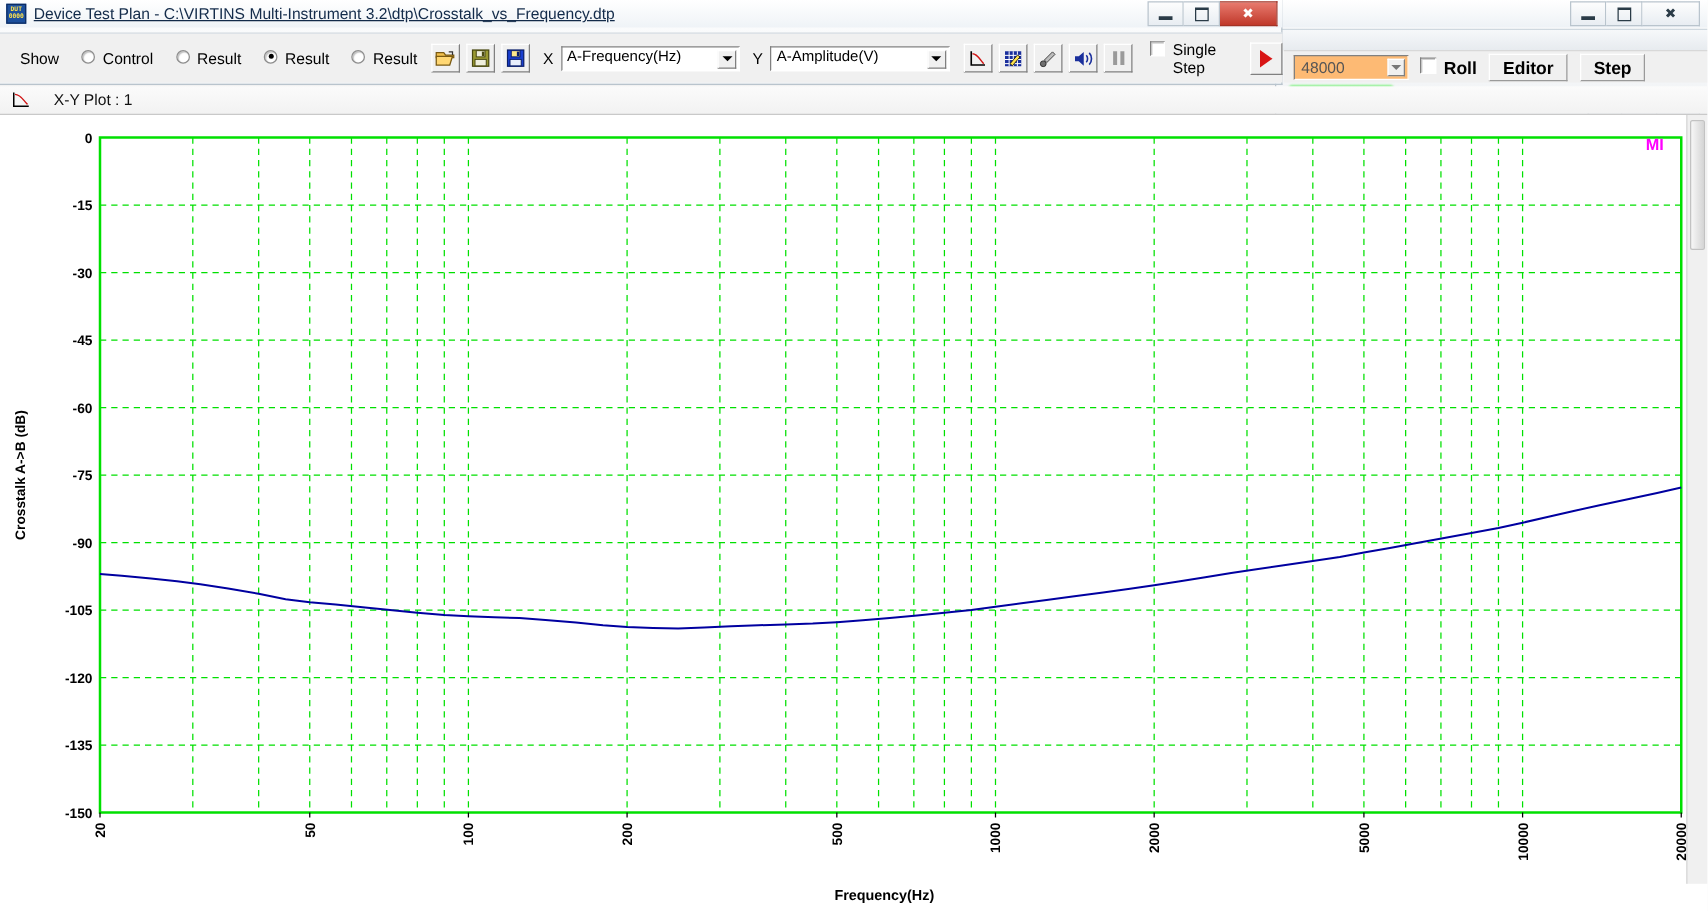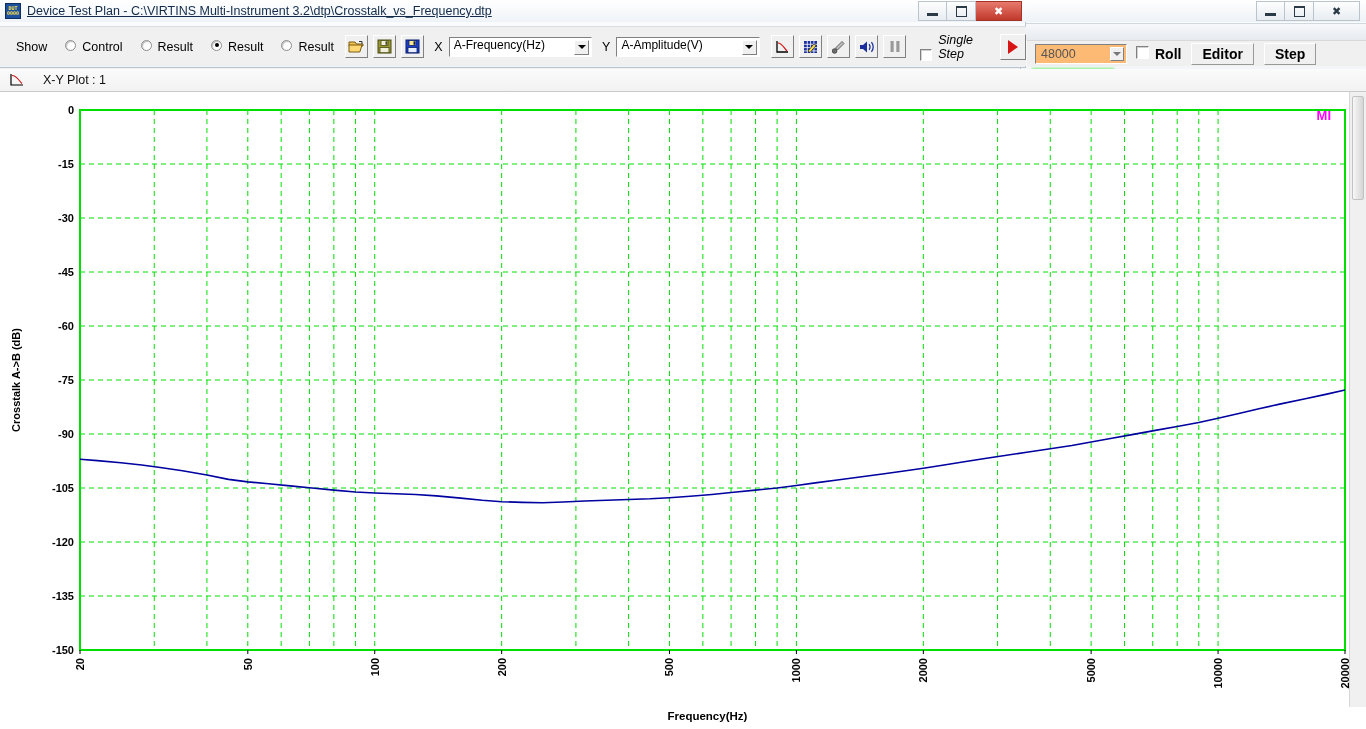--- a/index.html
+++ b/index.html
@@ -121,21 +121,21 @@
     position:absolute;right:2px;top:2px;width:15px;height:15px;
     background:#f0f0f0;border:1px solid;
     border-color:#ffffff #808080 #808080 #ffffff;
     display:flex;align-items:center;justify-content:center;box-sizing:border-box;
   }
   .combo .arrow::after{
     content:"";border-left:4px solid transparent;border-right:4px solid transparent;
     border-top:4px solid #000;
   }
 
-  .chk-wrap{display:flex;align-items:flex-end;margin-left:14px;font-style:italic;}
+  .chk-wrap{display:flex;align-items:flex-start;margin-left:14px;}
   .chk{
     width:12px;height:12px;background:#fff;
     border:1px solid;border-color:#808080 #ffffff #ffffff #808080;
     box-shadow:inset 1px 1px 0 rgba(0,0,0,.18);
     margin-right:6px;flex:none;box-sizing:border-box;
   }
   .chk-wrap span{font-size:12.5px;}
 
   .play-btn{
     width:26px;height:26px;margin-left:14px;

